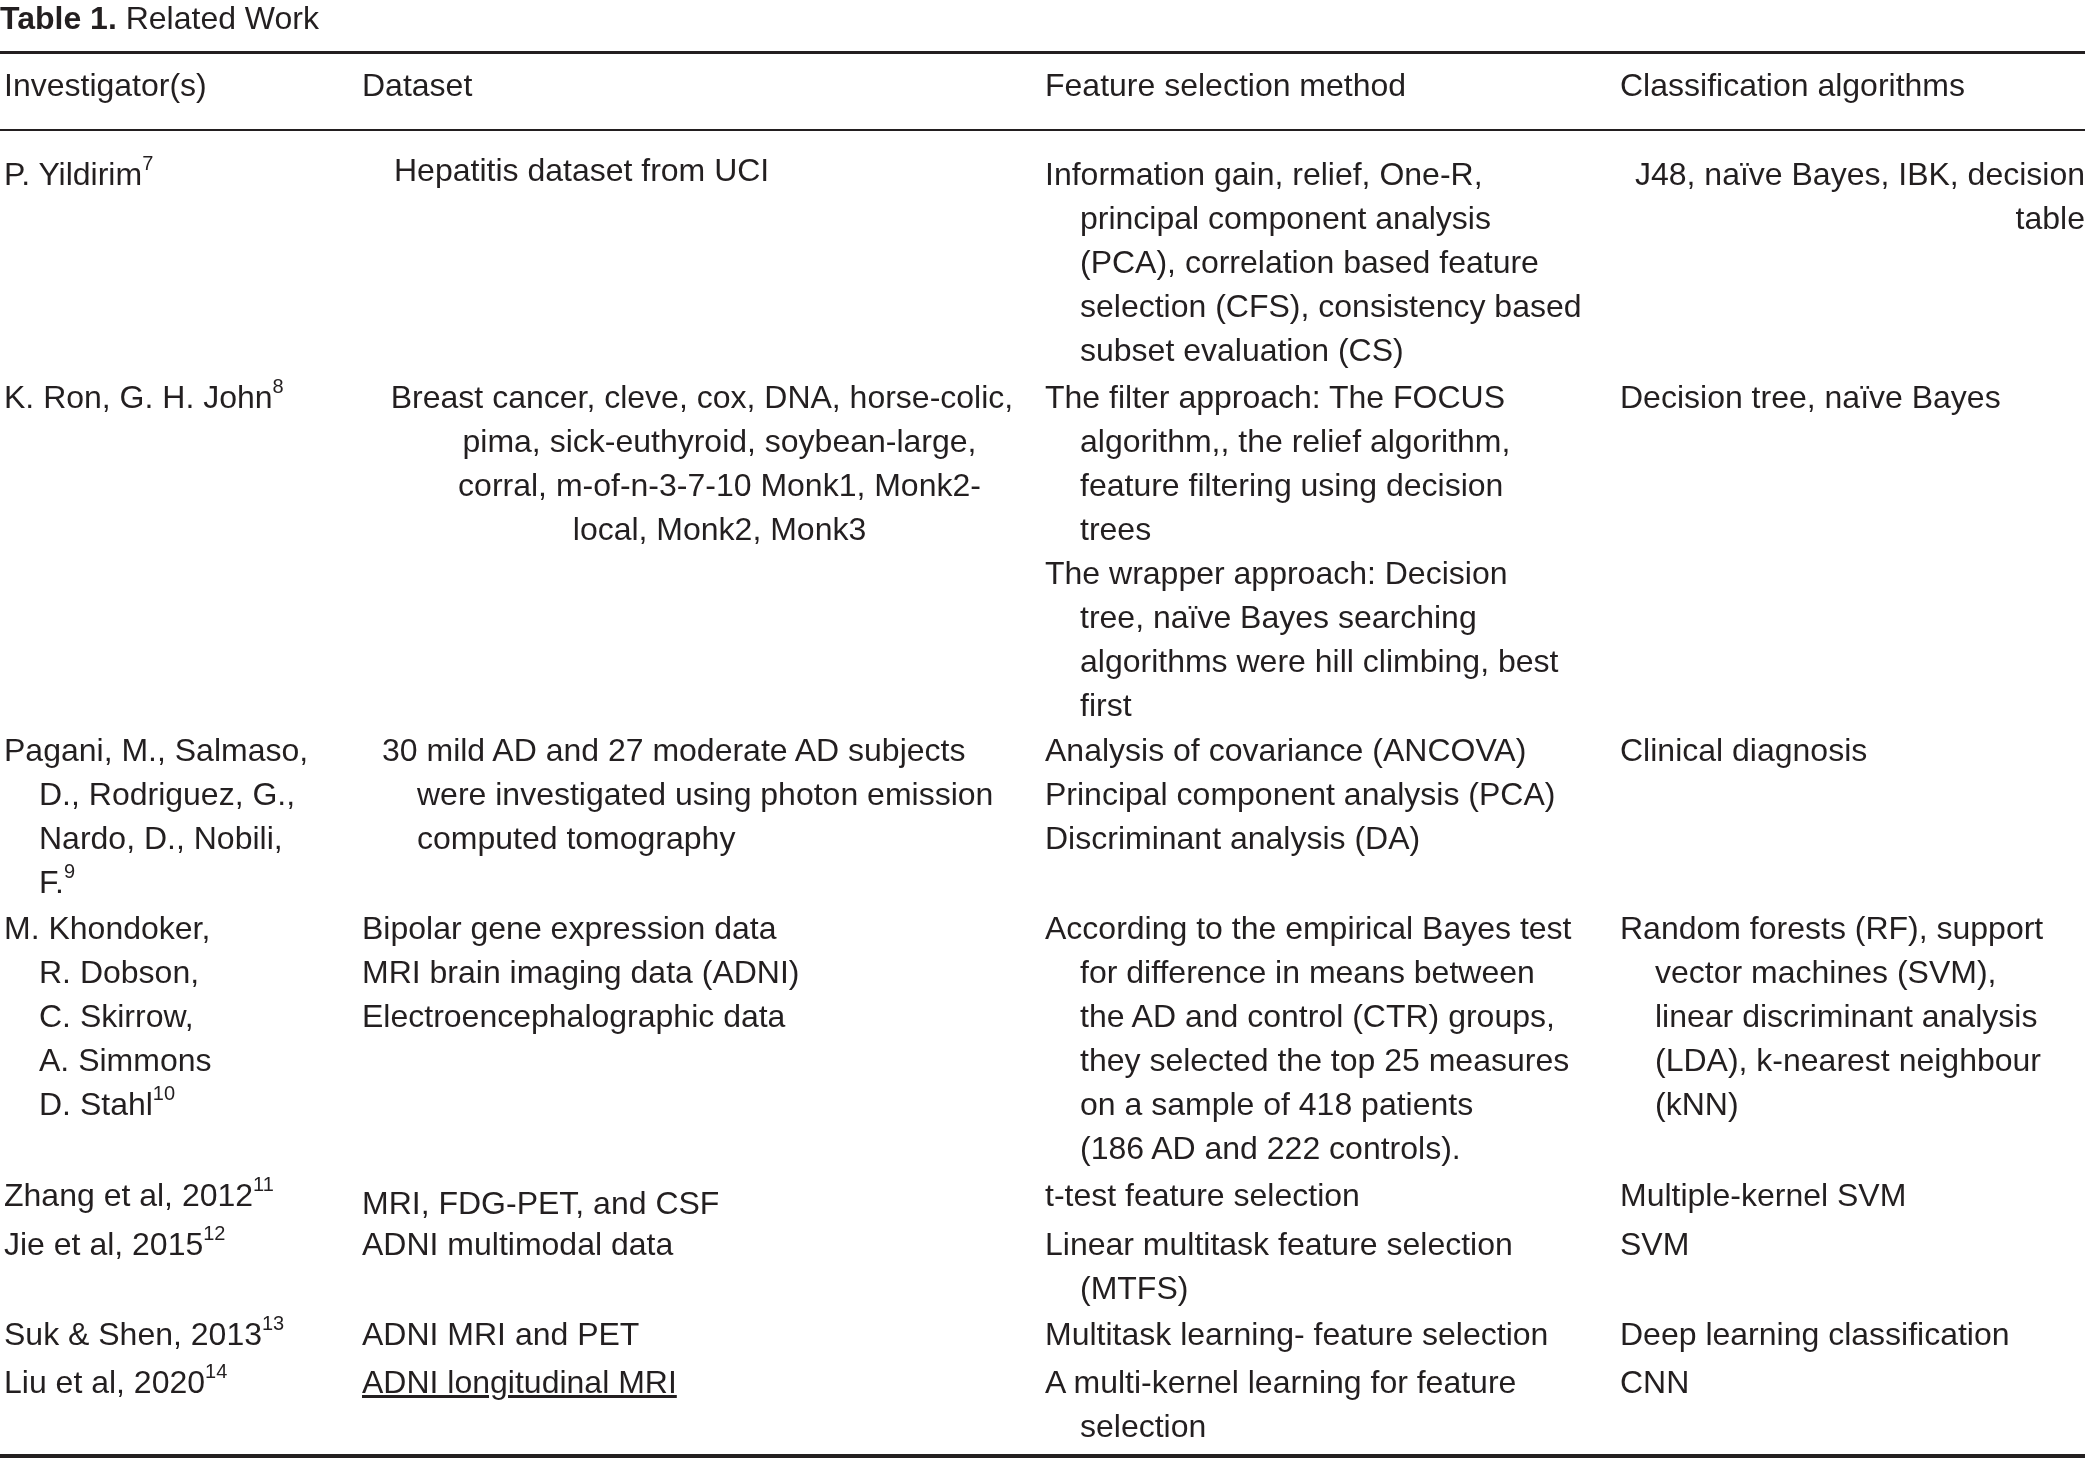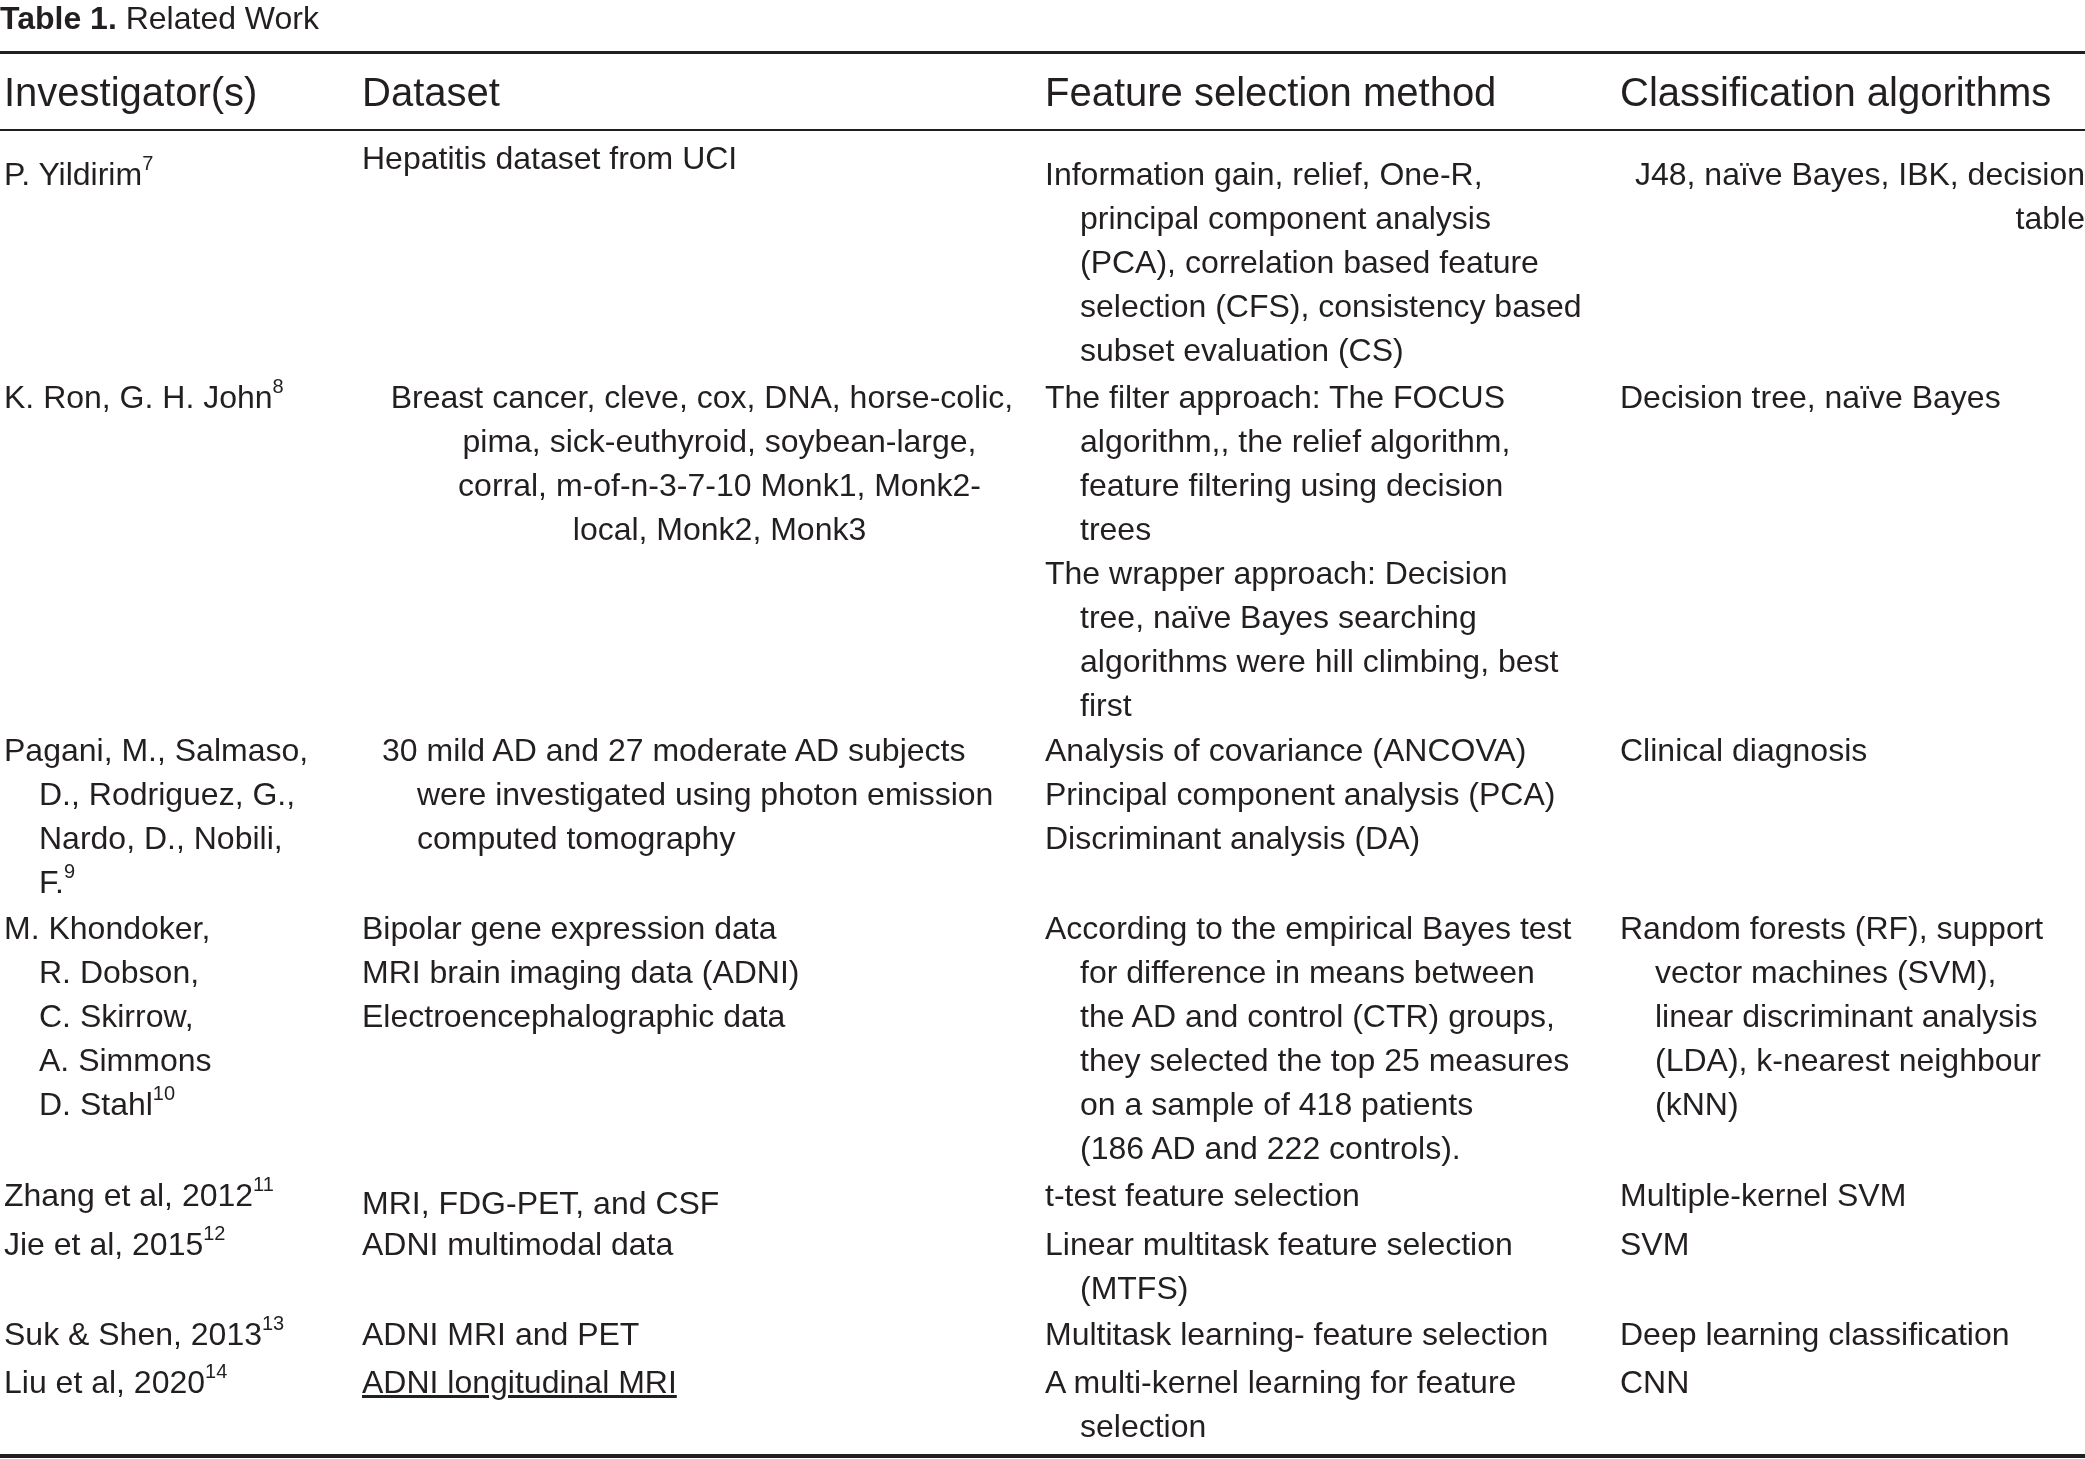--- a/index.html
+++ b/index.html
@@ -37,22 +37,22 @@
   .rule.bottom { top: 1454px; height: 4px; }
 
   .table {
     position: absolute;
     left: 0;
     top: 0;
     width: 2085px;
   }
   .hdr {
     position: absolute;
-    top: 70px;
-    font-size: 40px;
+    top: 63px;
+    font-size: 32px;
     line-height: 44px;
     white-space: nowrap;
   }
   .cell {
     position: absolute;
     font-size: 32px;
     line-height: 44px;
   }
   .c0 { left: 4px; width: 340px; }
   .c1 { left: 362px; width: 680px; }
@@ -87,21 +87,21 @@
 <div class="hdr c1">Dataset</div>
 <div class="hdr c2">Feature selection method</div>
 <div class="hdr c3">Classification algorithms</div>
 
 <div class="rule mid"></div>
 
 <div class="table" id="table-body">
     <div class="cell c0" style="top: 152px;">
       <span class="line">P. Yildirim<sup>7</sup></span>
     </div>
-    <div class="cell c1" style="top: 136px;">
+    <div class="cell c1" style="top: 148px; margin-left: 32px;">
       <span class="line">Hepatitis dataset from UCI</span>
     </div>
     <div class="cell c2" style="top: 152px;">
       <span class="line">Information gain, relief, One-R,</span>
       <span class="line cont">principal component analysis</span>
       <span class="line cont">(PCA), correlation based feature</span>
       <span class="line cont">selection (CFS), consistency based</span>
       <span class="line cont">subset evaluation (CS)</span>
     </div>
     <div class="cell c3" style="top: 152px; text-align: right;">

